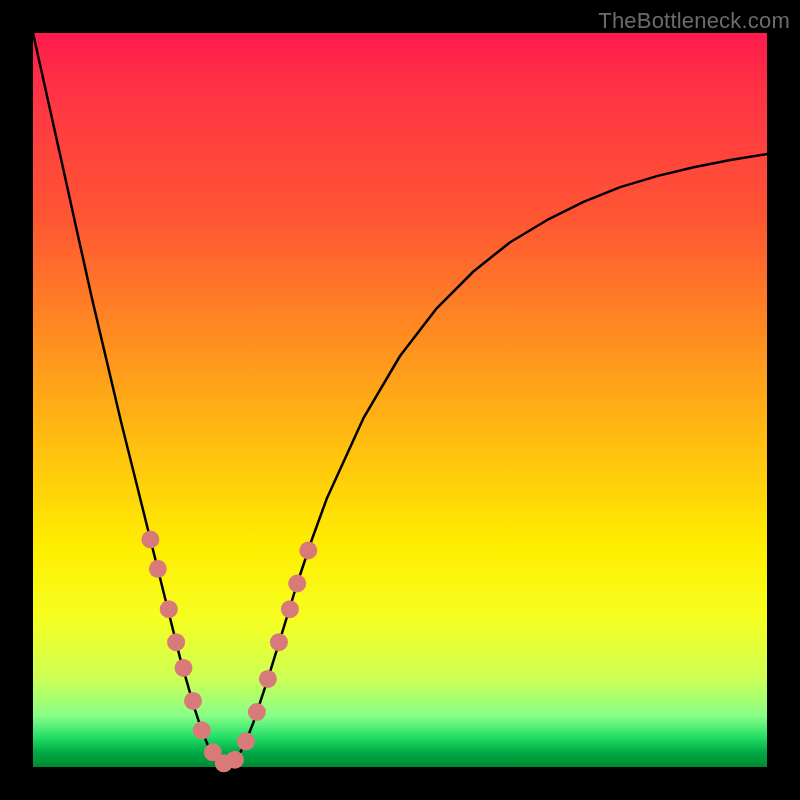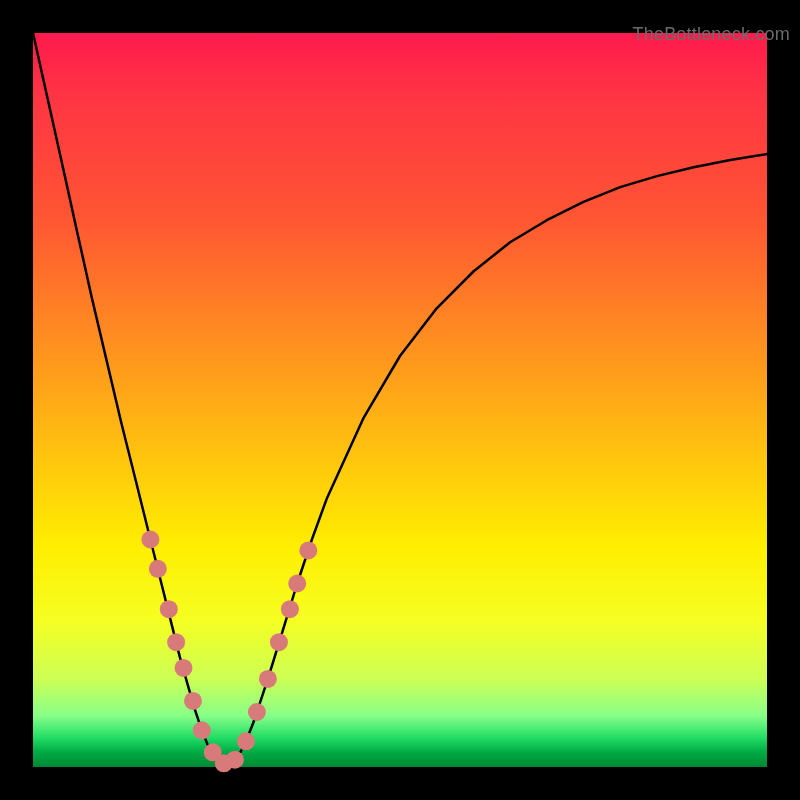--- a/index.html
+++ b/index.html
@@ -32,24 +32,24 @@
       #f5ff22 80%,
       #ccff55 88%,
       #88ff88 93%,
       #22dd66 96%,
       #00aa44 98%,
       #008833 100%
     );
   }
   .watermark {
     position: absolute;
-    top: 24px;
+    top: 8px;
     right: 10px;
     font-family: Arial, Helvetica, sans-serif;
-    font-size: 18px;
+    font-size: 22px;
     color: #6b6b6b;
     letter-spacing: 0.2px;
   }
   svg.overlay {
     position: absolute;
     left: 0;
     top: 0;
   }
 </style>
 </head>

